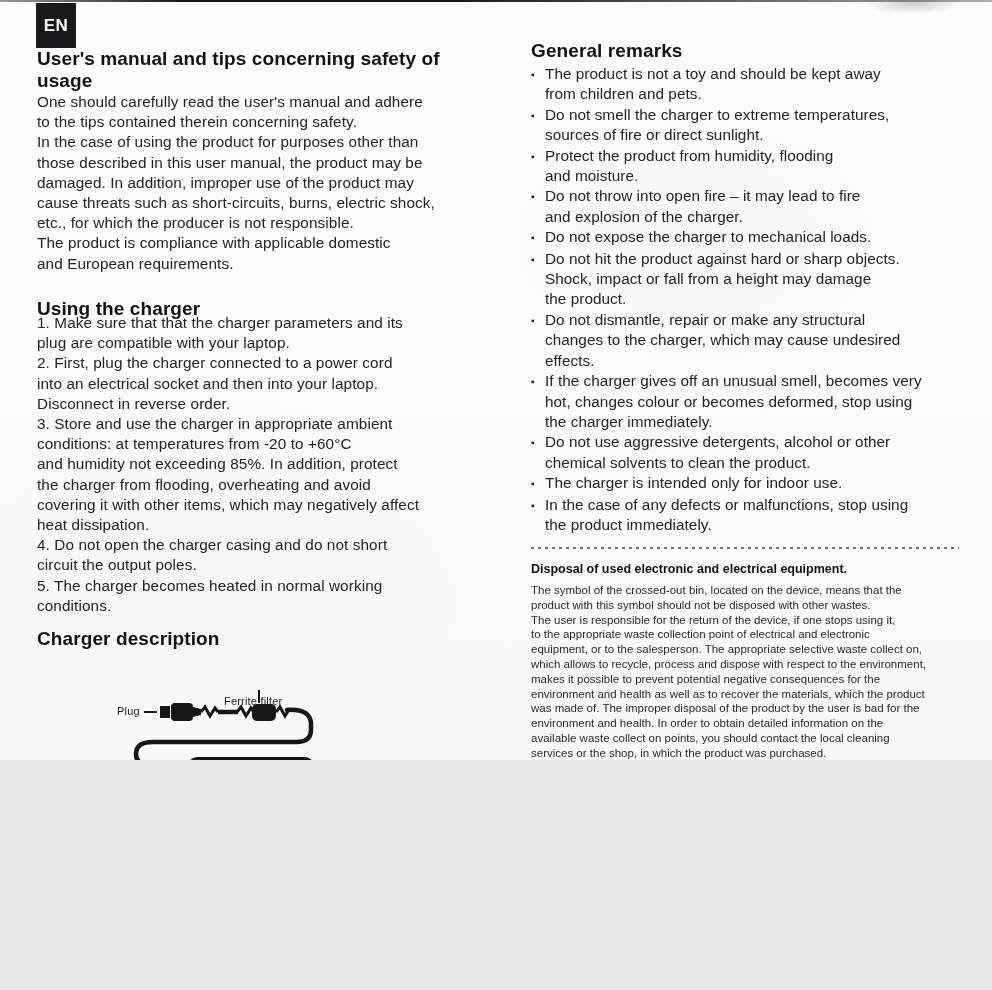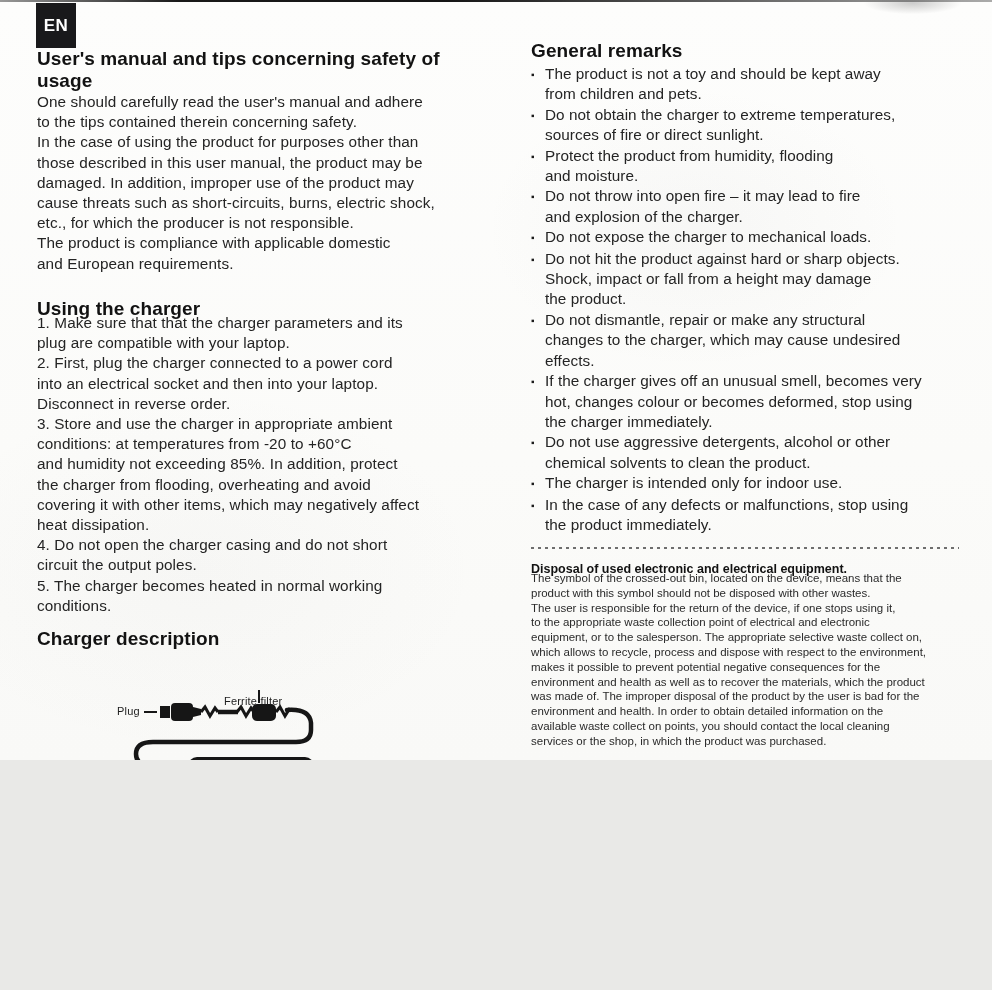--- a/index.html
+++ b/index.html
@@ -39,21 +39,21 @@
 
   
   .right-h{left:531px;top:40px;width:300px;}
   .bullets{left:531px;top:64px;width:438px;}
   .bullet-item{display:flex;align-items:flex-start;}
   .bullet-mark{width:14px;flex:0 0 14px;font-size:10px;line-height:20.4px;padding-top:1px;color:#1c1c1c;}
   .bullet-text{flex:1;font-size:15.3px;line-height:20.4px;white-space:pre-line;color:#242424;letter-spacing:.05px;}
   .dashed-sep{left:531px;top:547px;width:428px;height:2px;
     background:repeating-linear-gradient(90deg,#6e6e6e 0 3px,transparent 3px 7px);}
   .disposal-h{left:531px;top:562px;width:440px;font-size:12.5px;font-weight:bold;color:#121212;}
-  .disposal{left:531px;top:571px;width:458px;font-size:11.5px;line-height:14.8px;white-space:pre-line;color:#2a2a2a;}
+  .disposal{left:531px;top:583px;width:458px;font-size:11.5px;line-height:14.8px;white-space:pre-line;color:#2a2a2a;}
 
   
   .marks{left:703px;top:848px;width:270px;height:50px;display:flex;align-items:center;gap:24px;}
   .ukca{font-weight:bold;font-size:20px;line-height:16.5px;letter-spacing:1.5px;color:#161616;text-align:center;}
   .rohs{width:60px;border:2px solid #161616;text-align:center;background:#fff;}
   .rohs-top{font-weight:bold;font-size:14.5px;color:#121212;padding:0 0 1px 0;letter-spacing:.3px;}
   .rohs-bottom{background:#121212;color:#fff;font-size:14px;padding:1px 0 2px 0;letter-spacing:.2px;}
   .ce-mark{width:42px;height:30px;}
   .recycle{font-family:"DejaVu Sans",sans-serif;font-size:33px;color:#121212;line-height:34px;}
   .weee{width:38px;height:44px;}
@@ -144,21 +144,21 @@
 
   <h2 class="abs sec right-h">General remarks</h2>
   <div class="abs bullets">
       <div class="bullet-item">
         <span class="bullet-mark">▪</span>
         <span class="bullet-text">The product is not a toy and should be kept away
 from children and pets.</span>
       </div>
       <div class="bullet-item">
         <span class="bullet-mark">▪</span>
-        <span class="bullet-text">Do not obtain the charger to extreme temperatures,
+        <span class="bullet-text">Do not smell the charger to extreme temperatures,
 sources of fire or direct sunlight.</span>
       </div>
       <div class="bullet-item">
         <span class="bullet-mark">▪</span>
         <span class="bullet-text">Protect the product from humidity, flooding
 and moisture.</span>
       </div>
       <div class="bullet-item">
         <span class="bullet-mark">▪</span>
         <span class="bullet-text">Do not throw into open fire – it may lead to fire

